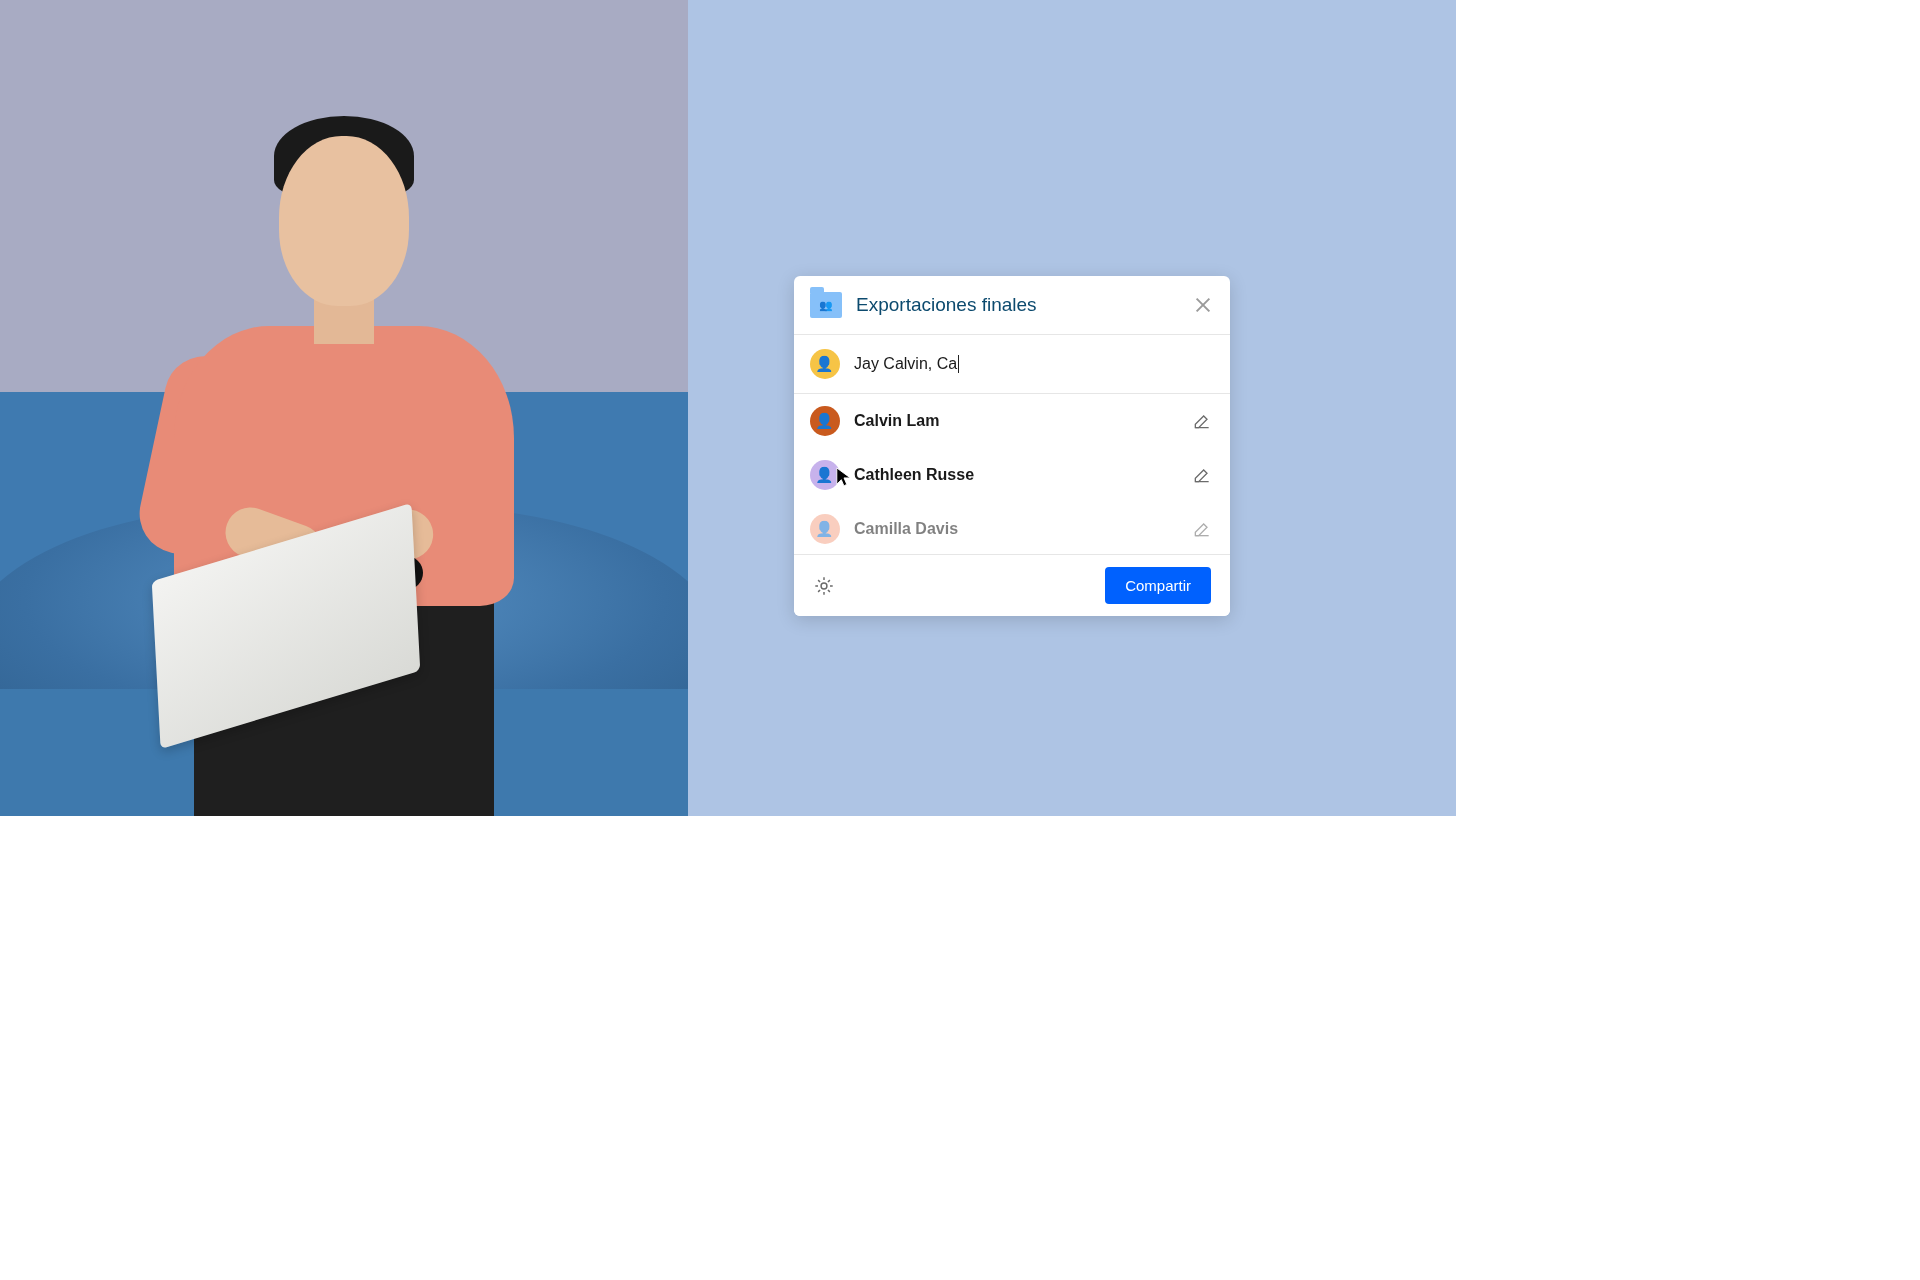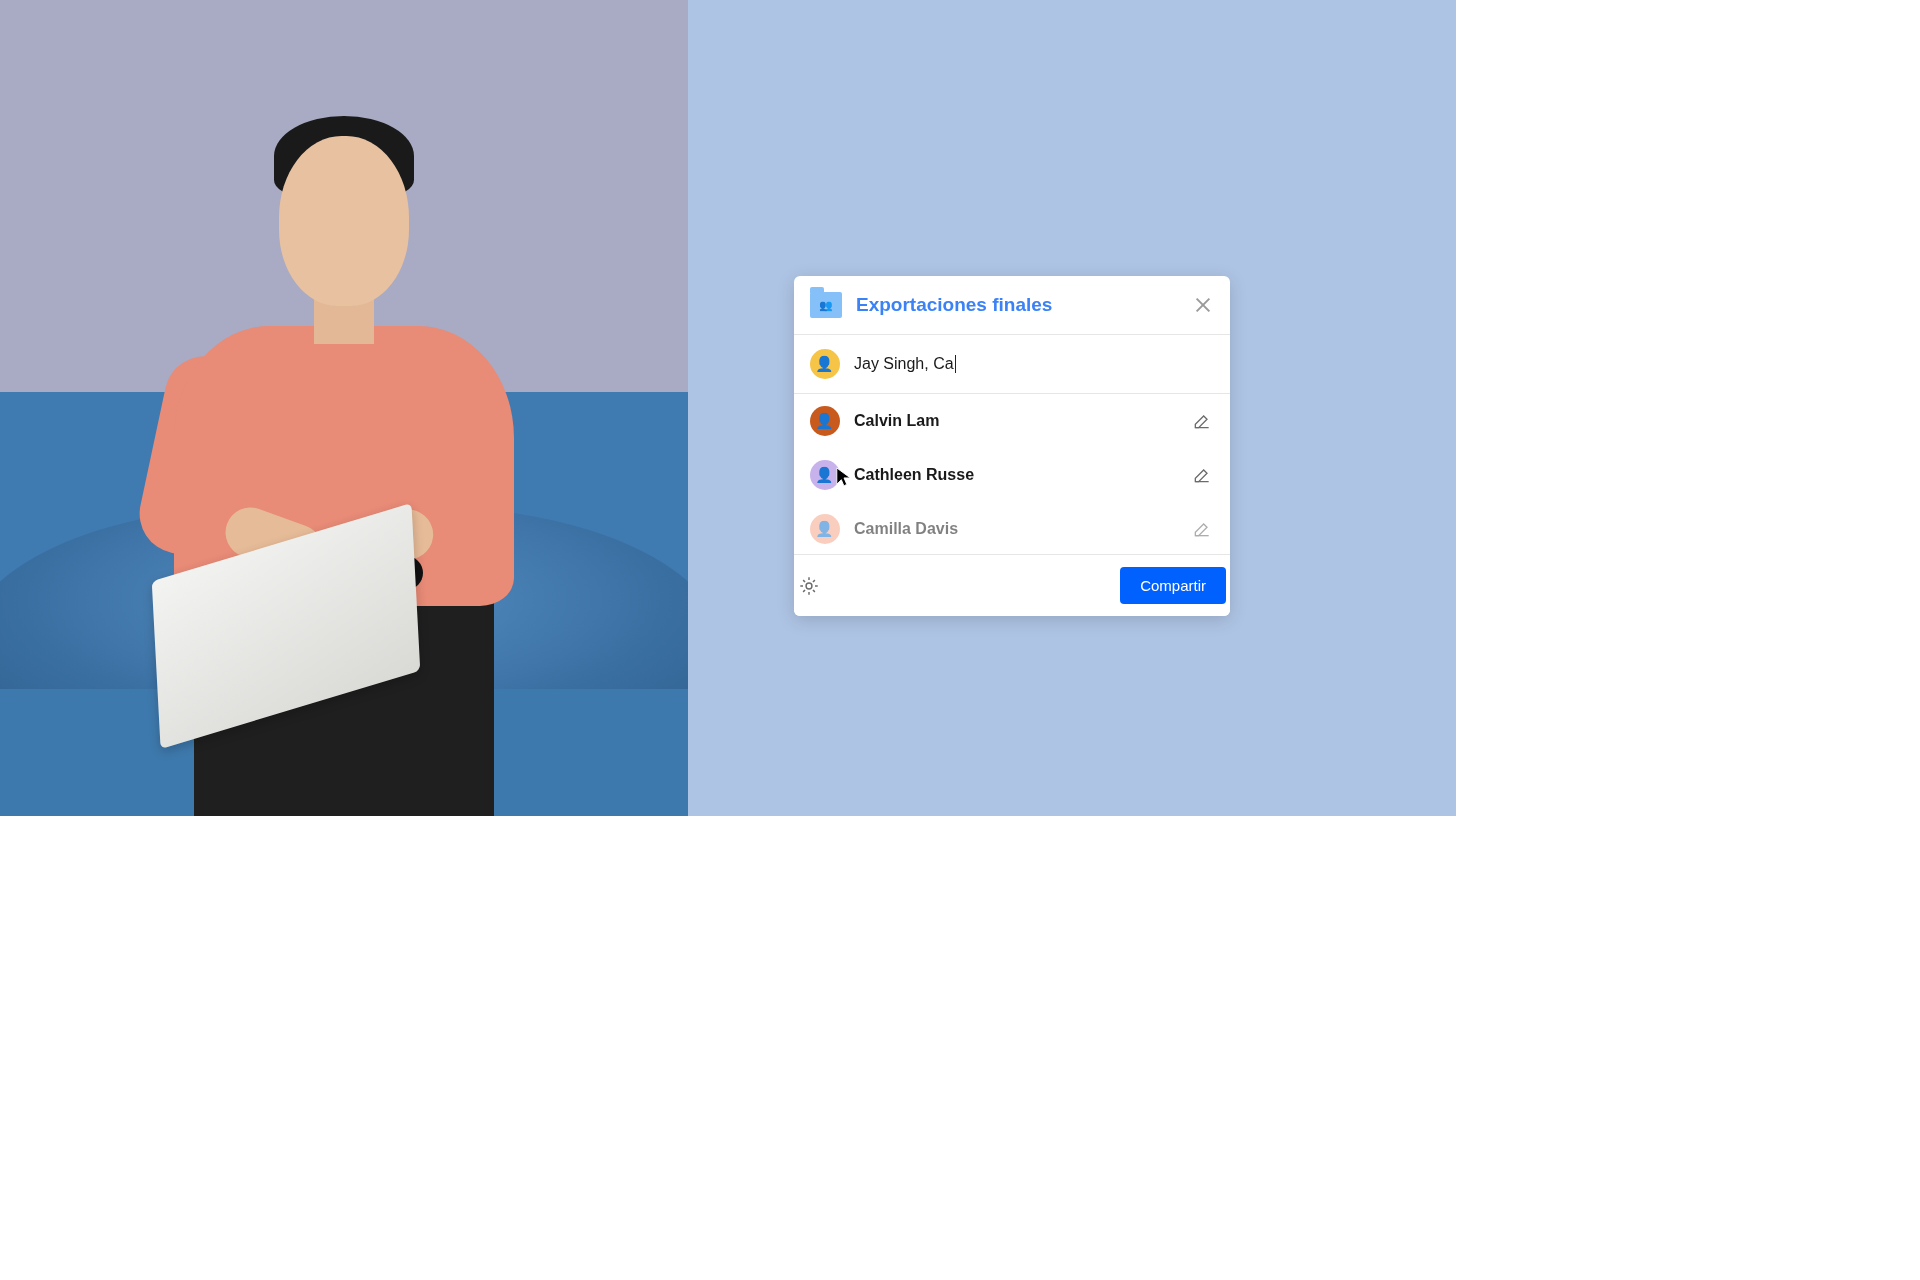--- a/index.html
+++ b/index.html
@@ -144,22 +144,22 @@
       display:flex; align-items:center; justify-content:center;
     }
     .folder-icon-shape::before{
       content:""; position:absolute; top:-5px; left:0; width:14px; height:6px;
       background:#86c0f9; border-radius:2px 2px 0 0;
     }
     .folder-people{ font-size:11px; color:#3a7bbd; }
     .dialog-title {
       flex: 1;
       font-size: 19px;
-      color: #3b82f6;
-      font-weight: 700;
+      color: #0c4a6e;
+      font-weight: 400;
     }
     .close-x {
       width: 18px; height: 18px;
       position: relative;
       cursor: pointer;
       color:#8a8a8a;
     }
     .close-x::before, .close-x::after{
       content:""; position:absolute; left:8px; top:0; width:2px; height:18px; background:#9a9a9a;
     }
@@ -204,21 +204,21 @@
     .edit-icon svg{ width:20px; height:20px; stroke:#6b6b6b; fill:none; stroke-width:1.6;}
     .row-fade{ opacity:0.55; }
     .cursor-pointer-overlay{
       position:absolute; left:41px; top:18px; width:18px; height:22px;
     }
     .cursor-pointer-overlay svg{ width:18px; height:22px; }
 
     .dialog-footer{
       border-top:1px solid #e6e6e6;
       display:flex; align-items:center; justify-content:space-between;
-      padding: 12px 4px;
+      padding: 12px 19px;
       background:#fff;
     }
     .gear{
       width:22px; height:22px; color:#6b6b6b; cursor:pointer;
     }
     .gear svg{ width:22px; height:22px; stroke:#6b6b6b; fill:none; stroke-width:1.6;}
     .share-btn{
       background:#0061fe;
       color:#fff;
       border:none;
@@ -263,21 +263,21 @@
       </div>
       <div class="dialog-title">Exportaciones finales</div>
       <div class="close-x"></div>
     </div>
 
     <div class="divider"></div>
 
     <div class="input-row">
       <div class="avatar" style="background:#f6c446;color:#8a6b12;">👤</div>
       <div class="input-text">
-        <span>Jay Singh, Ca</span><span class="caret"></span>
+        <span>Jay Calvin, Ca</span><span class="caret"></span>
       </div>
     </div>
 
     <div class="divider"></div>
 
     <div class="list">
 
       <div class="person-row">
         <div class="avatar" style="background:#c95a1e;color:#fff;">👤</div>
         <div class="person-name">Calvin Lam</div>

